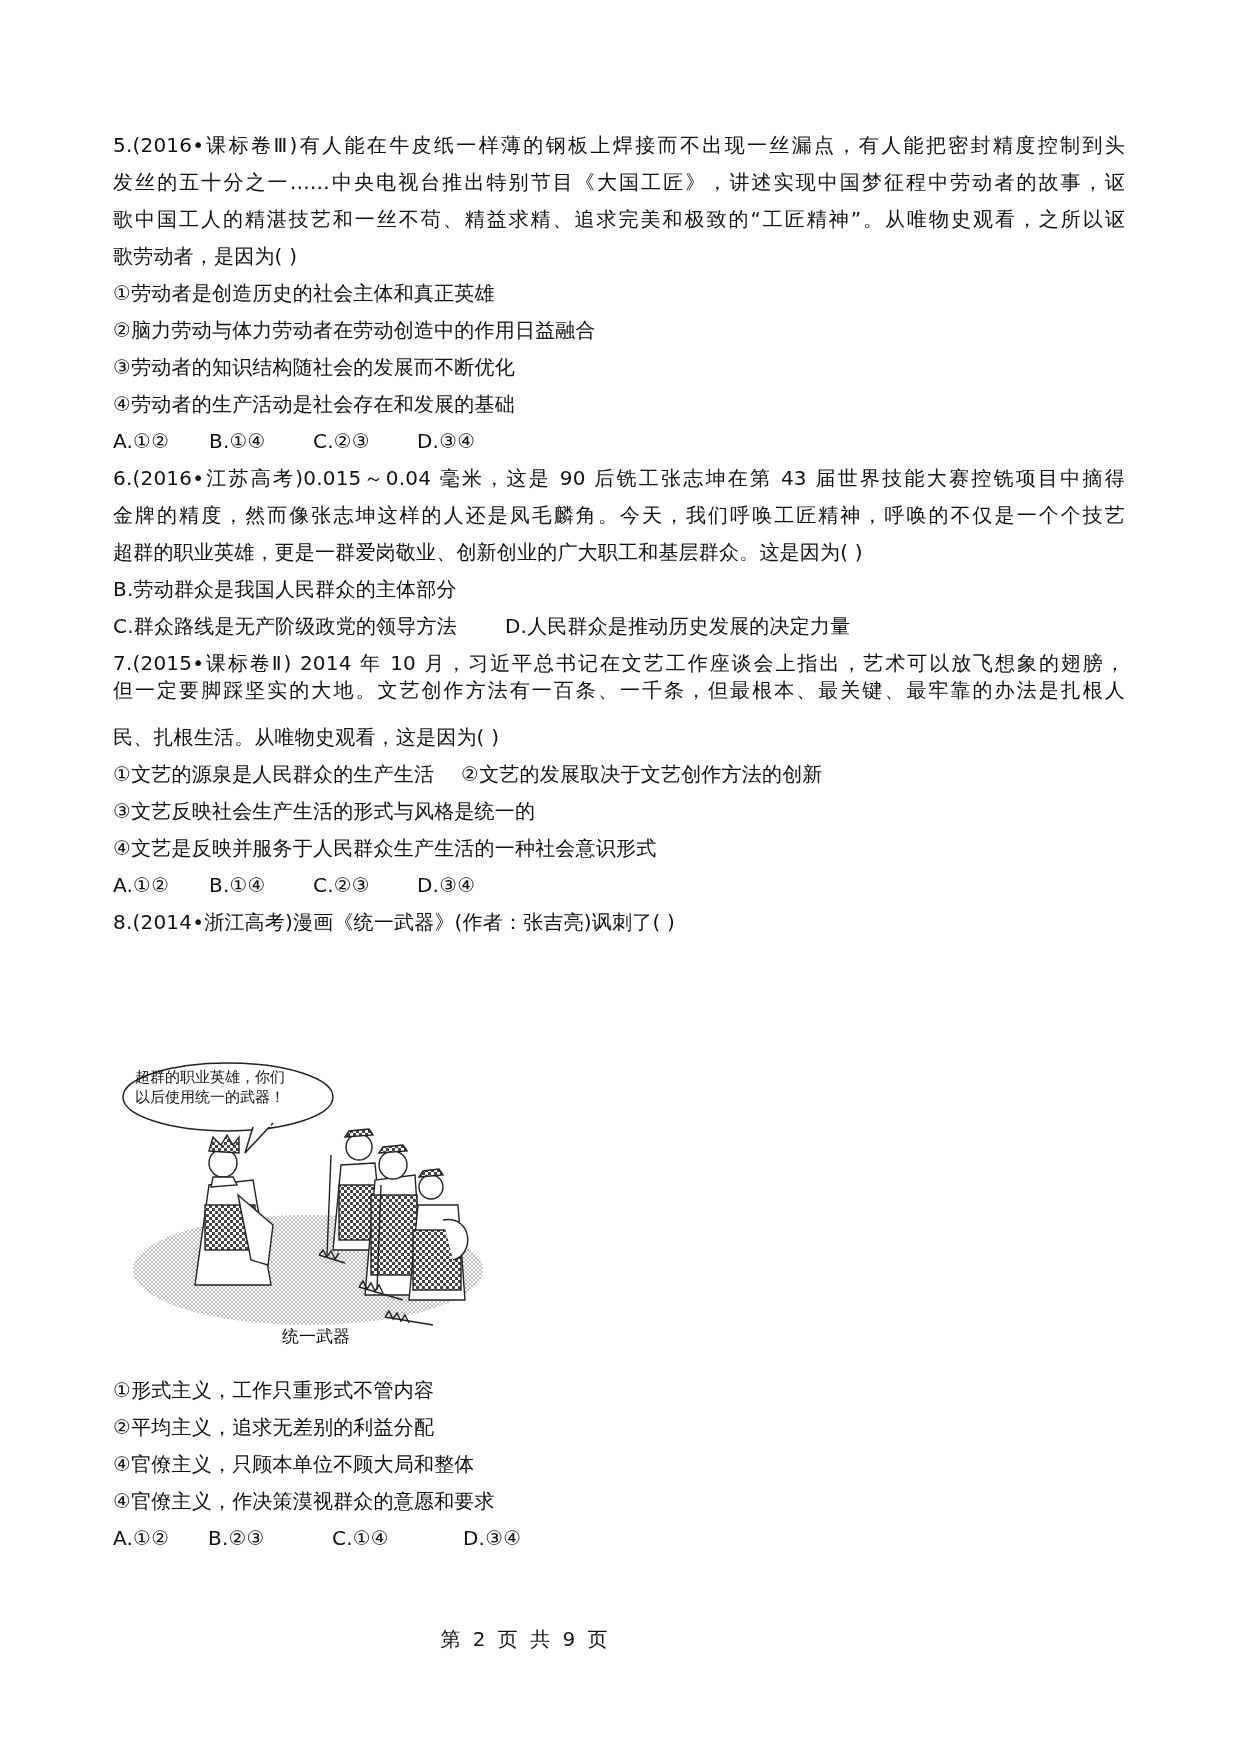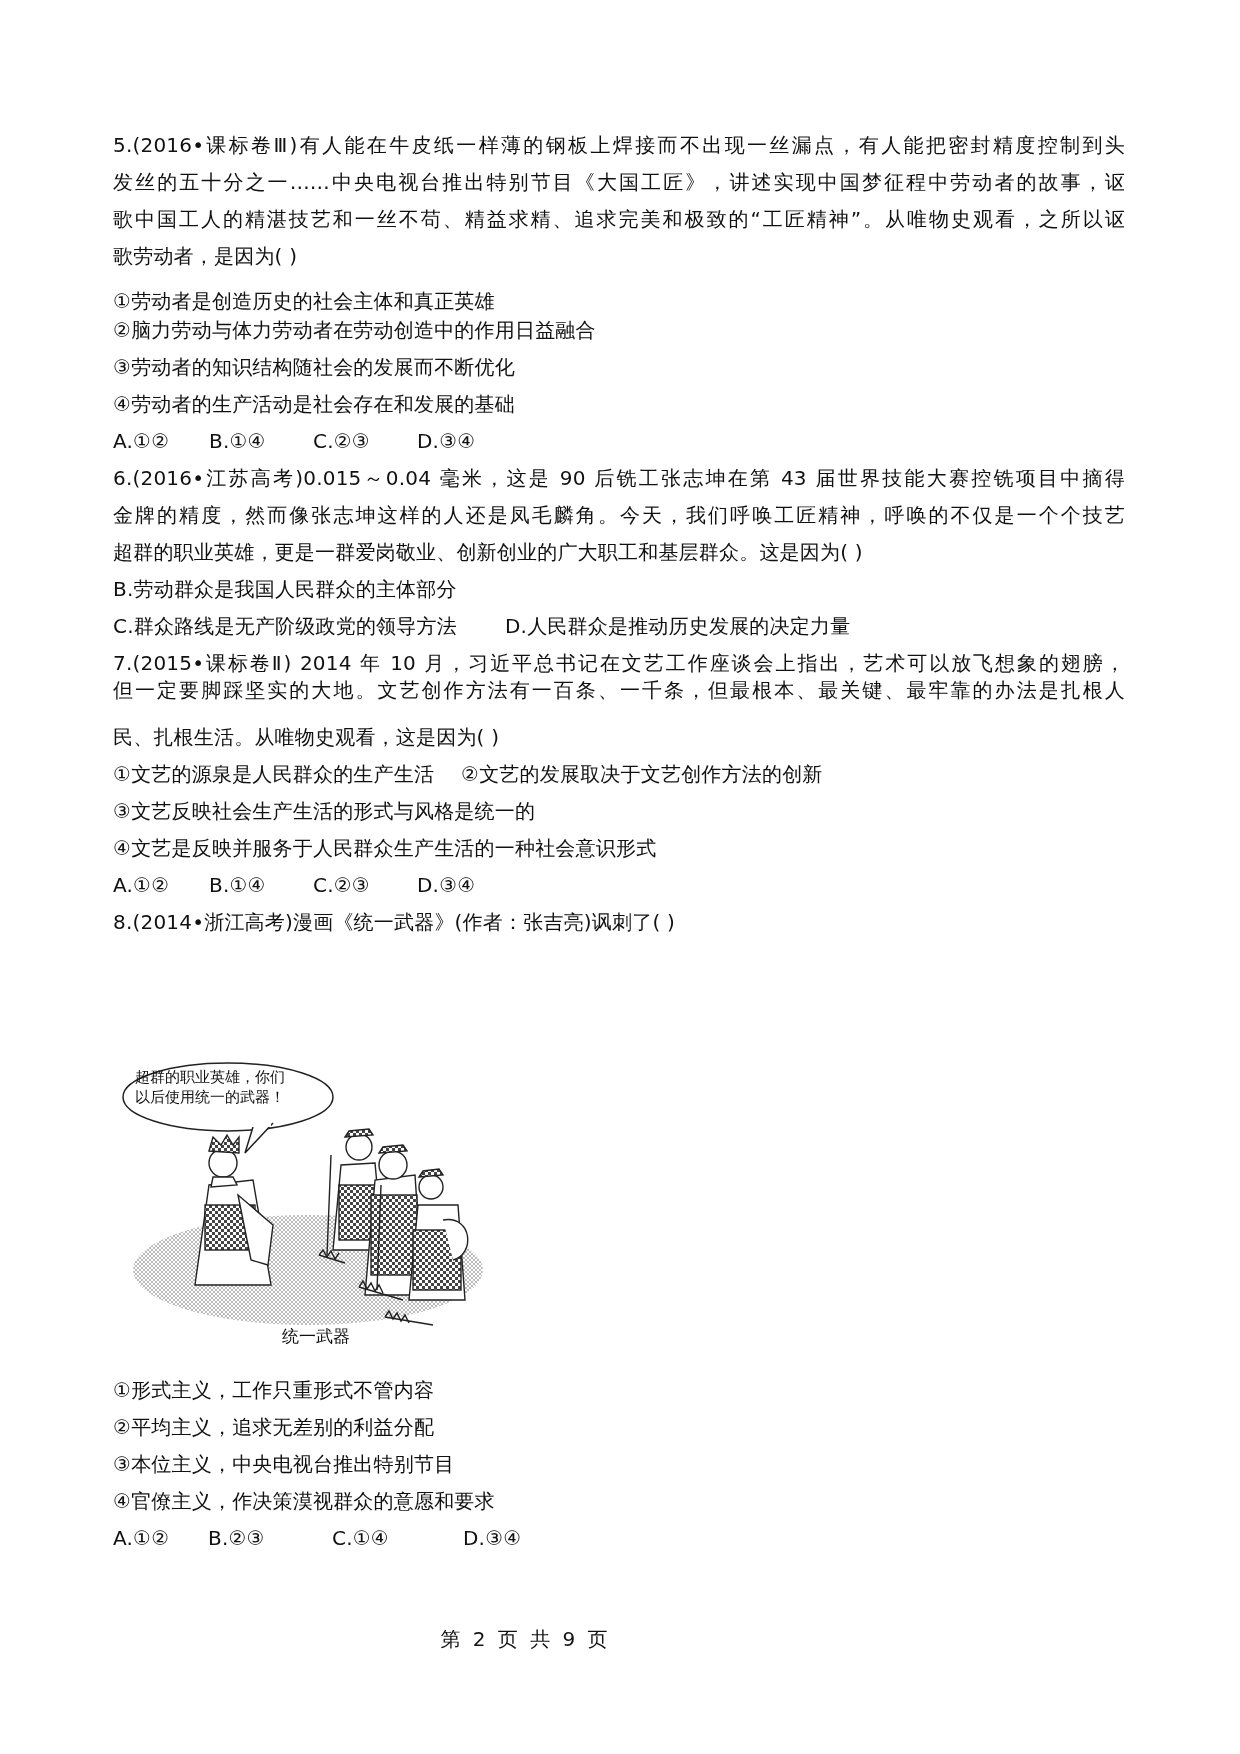--- a/index.html
+++ b/index.html
@@ -30,21 +30,21 @@
 </head>
 <body>
 
 <div class="page">
 
   <div>
     <div class="line justify" style="top:131px">5.(2016•课标卷Ⅲ)有人能在牛皮纸一样薄的钢板上焊接而不出现一丝漏点，有人能把密封精度控制到头</div>
     <div class="line justify" style="top:168px">发丝的五十分之一……中央电视台推出特别节目《大国工匠》，讲述实现中国梦征程中劳动者的故事，讴</div>
     <div class="line justify" style="top:205px">歌中国工人的精湛技艺和一丝不苟、精益求精、追求完美和极致的“工匠精神”。从唯物史观看，之所以讴</div>
     <div class="line" style="top:242px">歌劳动者，是因为(    )</div>
-    <div class="line" style="top:287px">①劳动者是创造历史的社会主体和真正英雄</div>
+    <div class="line" style="top:279px">①劳动者是创造历史的社会主体和真正英雄</div>
     <div class="line" style="top:316px">②脑力劳动与体力劳动者在劳动创造中的作用日益融合</div>
     <div class="line" style="top:353px">③劳动者的知识结构随社会的发展而不断优化</div>
     <div class="line" style="top:390px">④劳动者的生产活动是社会存在和发展的基础</div>
     <div class="line opts" style="top:427px">
       <span style="width:96px">A.①②</span>
       <span style="width:104px">B.①④</span>
       <span style="width:104px">C.②③</span>
       <span>D.③④</span>
     </div>
   </div>
@@ -139,21 +139,21 @@
       </svg>
       <div style="position:absolute; left:22px; top:12px; font-size:15px; line-height:20px; font-family:'DejaVu Serif','Liberation Serif',serif;">
         <div>超群的职业英雄，你们</div>
         <div>以后使用统一的武器！</div>
       </div>
     </div>
     <div class="caption">统一武器</div>
 
     <div class="line" style="top:1376px">①形式主义，工作只重形式不管内容</div>
     <div class="line" style="top:1413px">②平均主义，追求无差别的利益分配</div>
-    <div class="line" style="top:1450px">③本位主义，中央电视台推出特别节目</div>
+    <div class="line" style="top:1450px">④官僚主义，只顾本单位不顾大局和整体</div>
     <div class="line" style="top:1487px">④官僚主义，作决策漠视群众的意愿和要求</div>
     <div class="line opts" style="top:1524px">
       <span style="width:95px">A.①②</span>
       <span style="width:124px">B.②③</span>
       <span style="width:131px">C.①④</span>
       <span>D.③④</span>
     </div>
   </div>
 
   <div class="footer">第 2 页 共 9 页</div>

